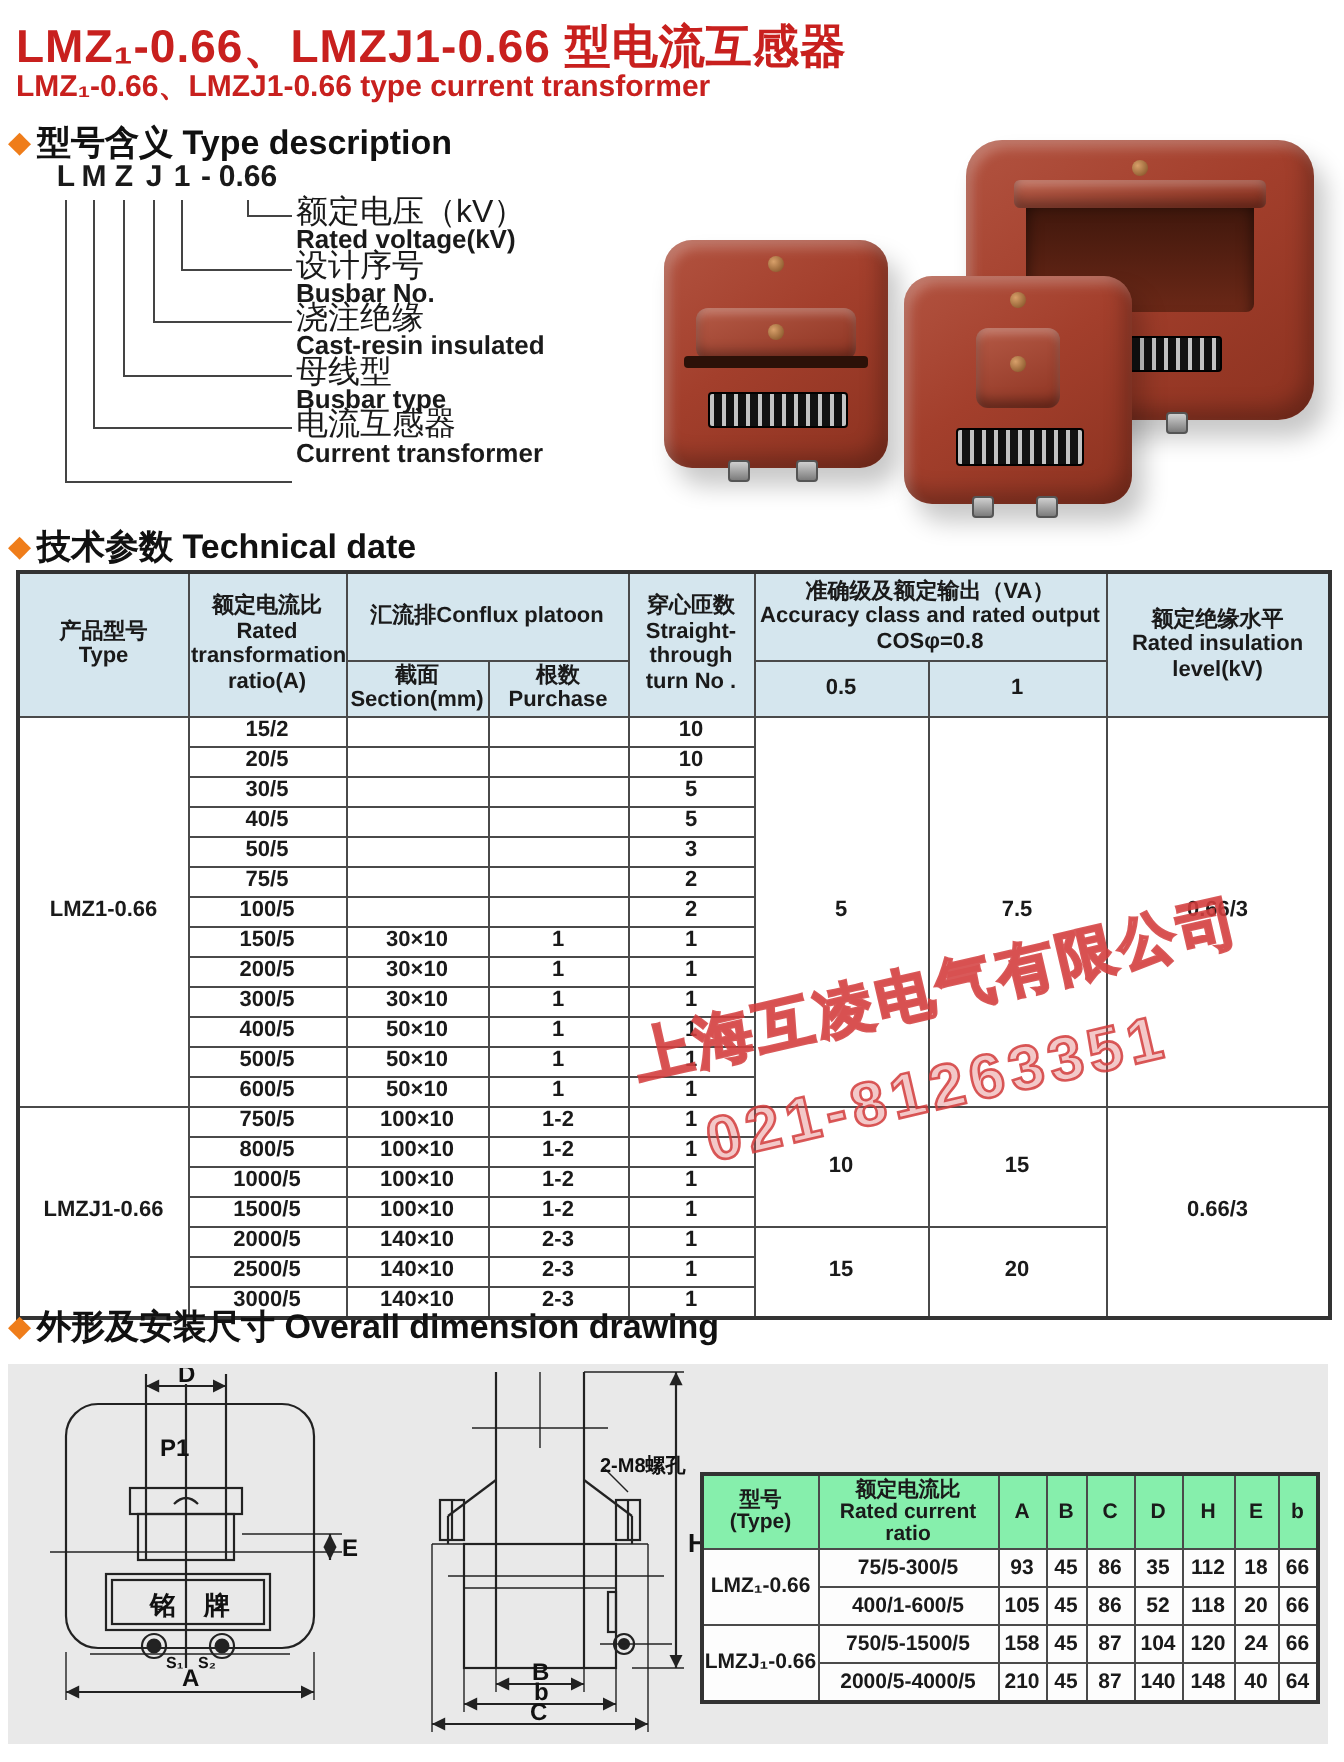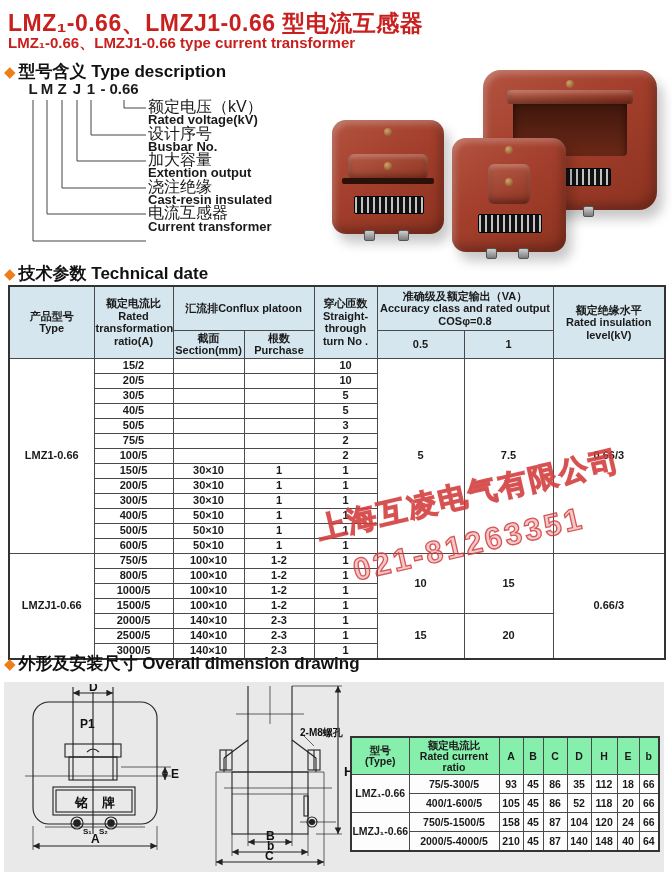--- a/index.html
+++ b/index.html
@@ -97,26 +97,26 @@
   <div class="type-labels">
     <div class="type-label-item">
       <div class="cn">额定电压（kV）</div>
       <div class="en">Rated voltage(kV)</div>
     </div>
     <div class="type-label-item">
       <div class="cn">设计序号</div>
       <div class="en">Busbar No.</div>
     </div>
     <div class="type-label-item">
-      <div class="cn">加大容量</div>
-      <div class="en">Extention output</div>
+      <div class="cn">浇注绝缘</div>
+      <div class="en">Cast-resin insulated</div>
     </div>
     <div class="type-label-item">
-      <div class="cn">浇注绝缘</div>
-      <div class="en">Cast-resin insulated</div>
+      <div class="cn">母线型</div>
+      <div class="en">Busbar type</div>
     </div>
     <div class="type-label-item">
       <div class="cn">电流互感器</div>
       <div class="en">Current transformer</div>
     </div>
   </div>
 </div>
 
 <div class="abs" style="left:300px;top:62px;width:365px;height:196px;">
 

